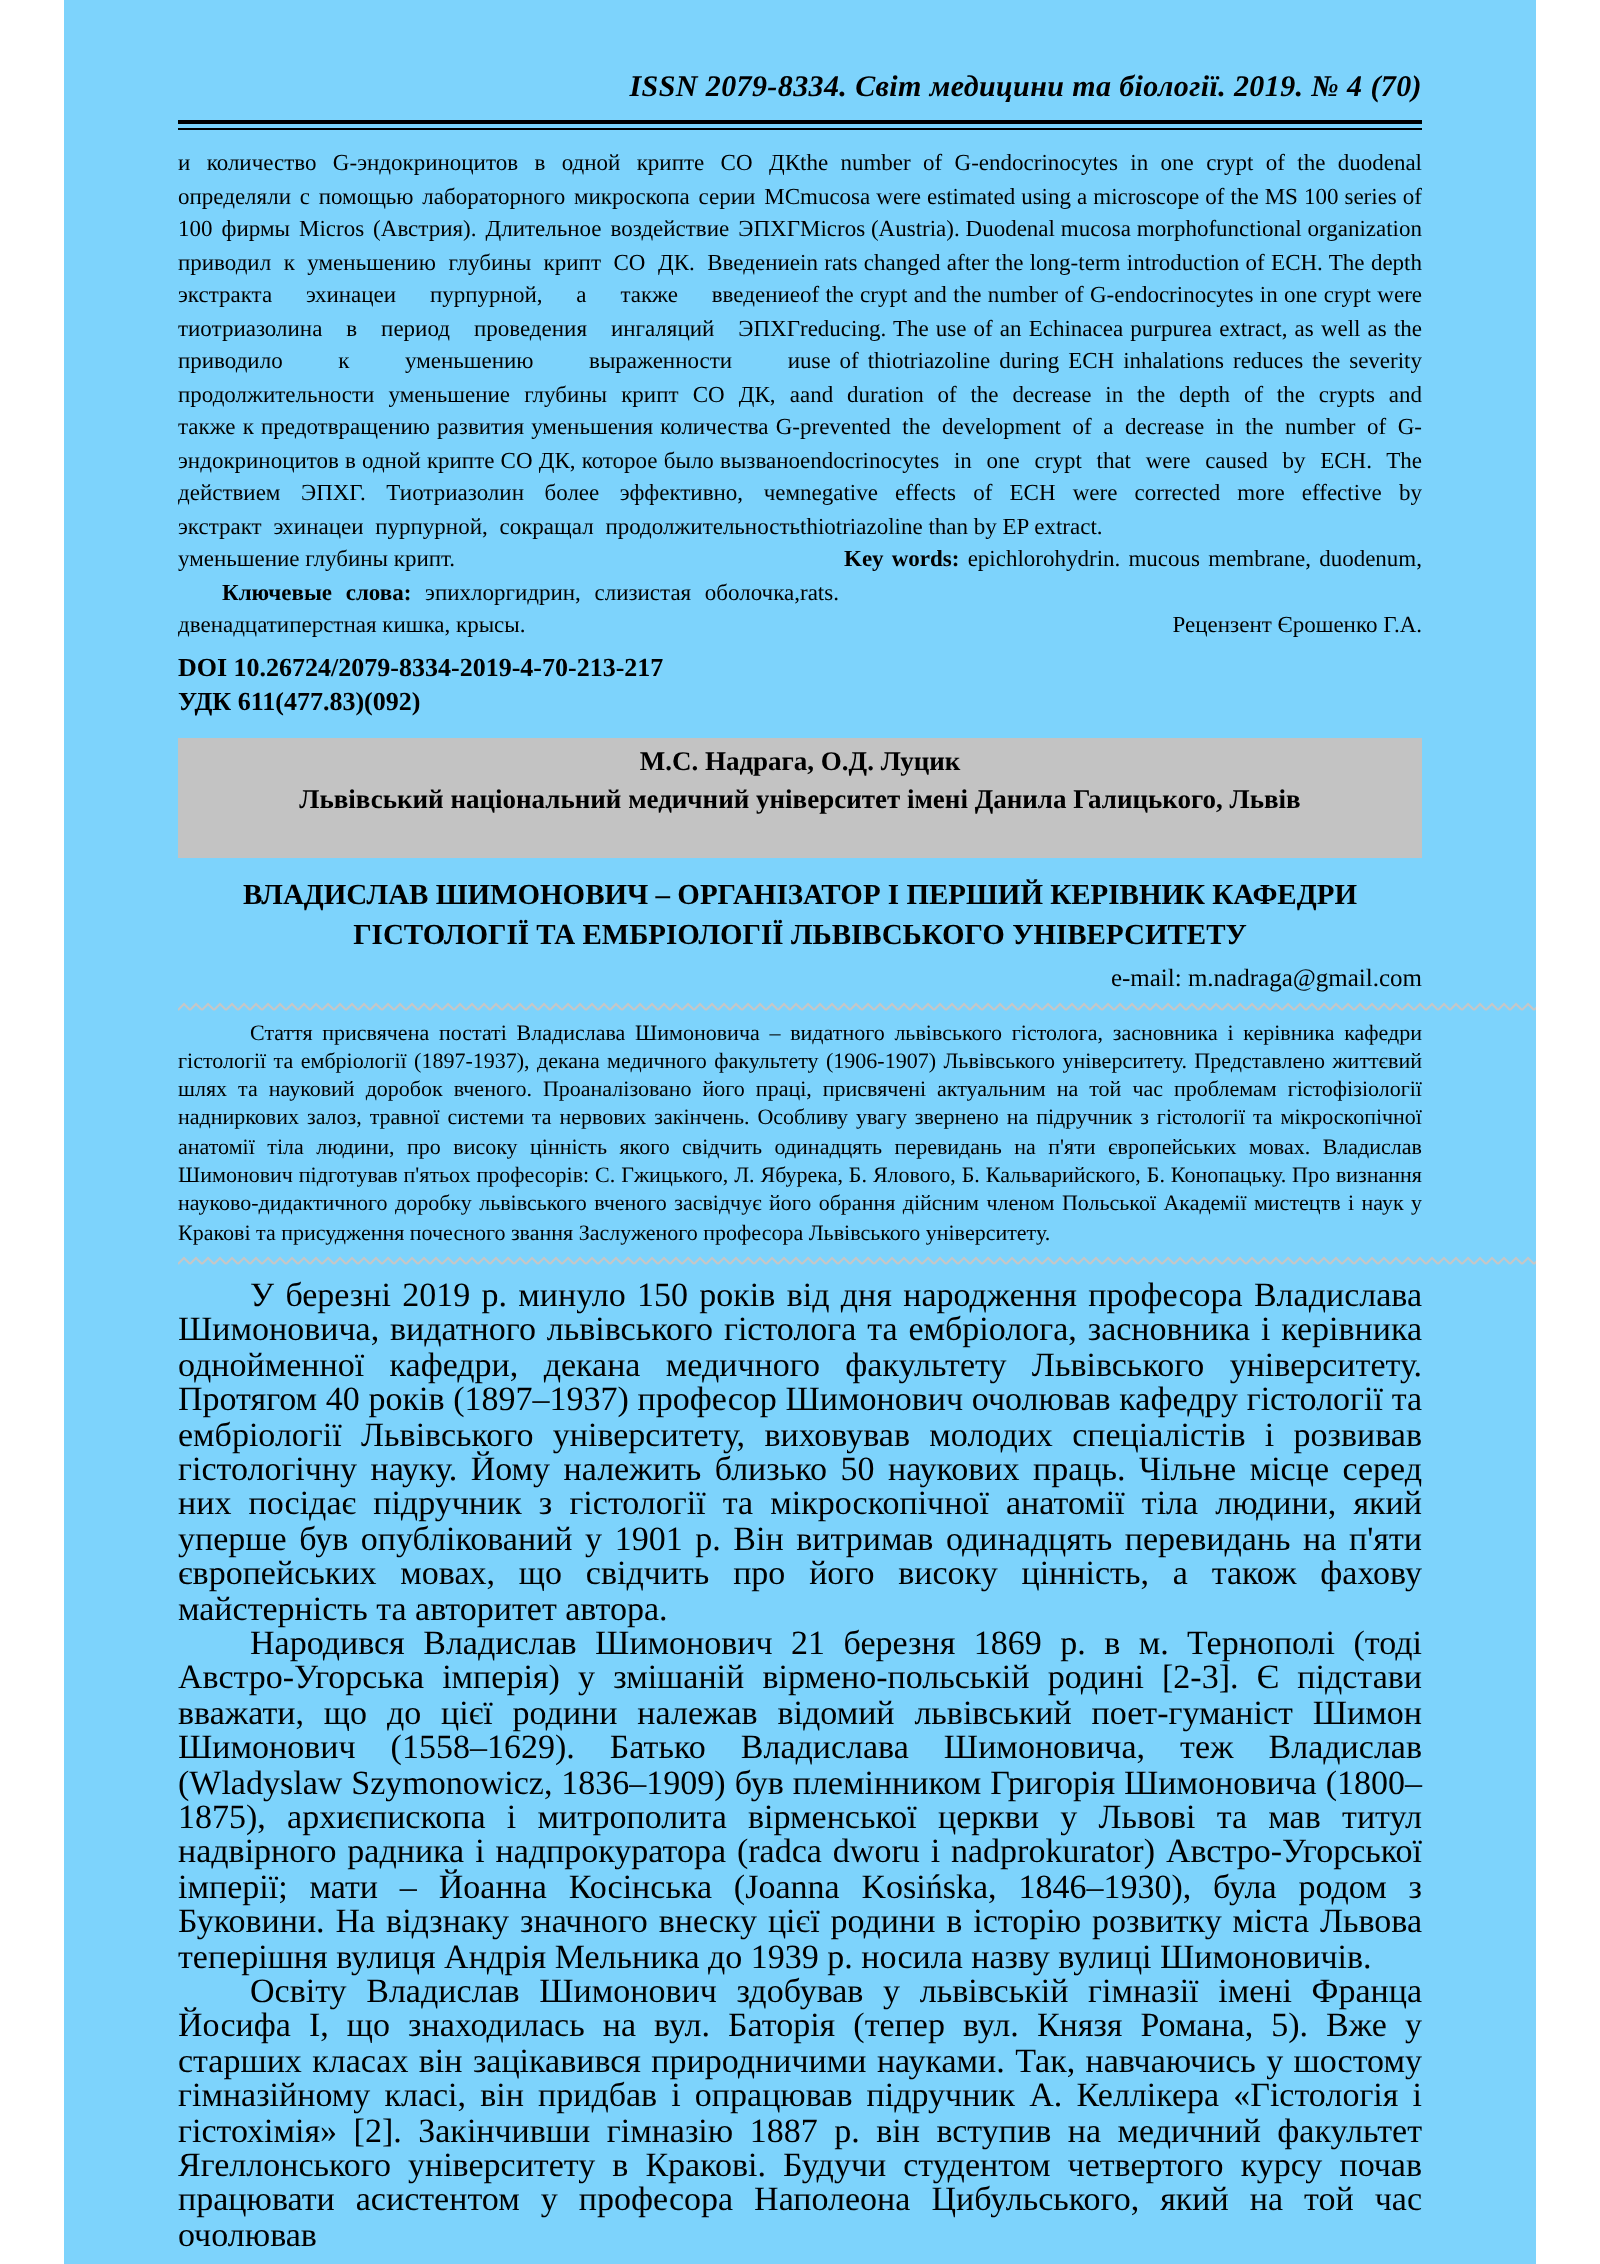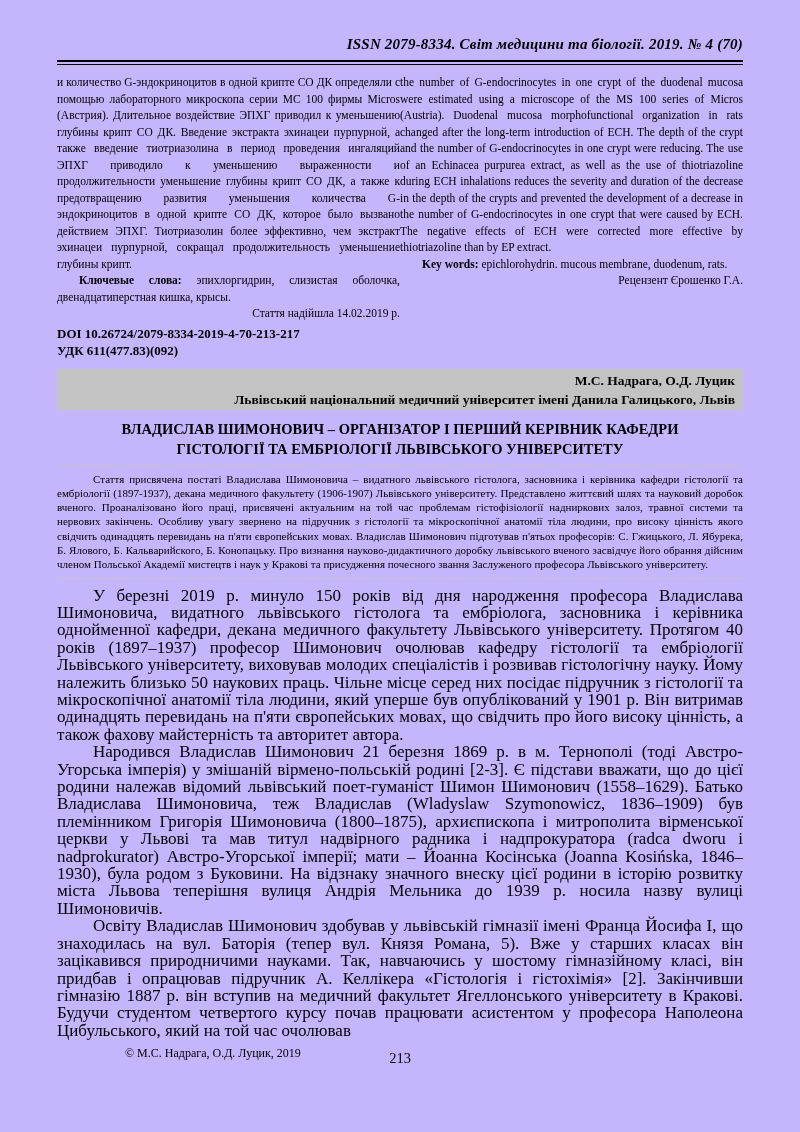--- a/index.html
+++ b/index.html
@@ -1,22 +1,22 @@
 <!DOCTYPE html>
 <html lang="uk"><head>
 <meta charset="utf-8">
 <style>
   html,body{margin:0;padding:0;background:#ffffff;}
   .page{
     position:relative;
-    width:800px;height:1132px;
+    width:736px;height:1132px;
     margin:0 auto;
     box-sizing:border-box;
     padding:34px 57px 20px 57px;
-    background:#c4b5fd;
+    background:#7dd3fc;
     color:#000;
     font-family:"Liberation Serif","DejaVu Serif",serif;
     overflow:hidden;
   }
   
   .journal-line{
     text-align:right;
     font-size:15px;font-weight:bold;font-style:italic;
     line-height:20px;
     letter-spacing:.2px;
@@ -44,24 +44,24 @@
   .meta-block{
     margin-top:3px;
     font-weight:bold;
     font-size:13px;line-height:17px;
   }
   .meta-block div{margin:0;}
   
   .authors-block{
     margin-top:10px;
     background:#c3c3c3;
-    text-align:right;
+    text-align:center;
     font-weight:bold;
     font-size:13.5px;line-height:19px;
-    padding:2px 8px 1px 8px;
+    padding:2px 8px 20px 8px;
   }
   
   .article-title{
     margin-top:9px;
     text-align:center;
     font-weight:bold;
     font-size:14.5px;line-height:20px;
     padding:0 30px;
   }
   .email-line{
@@ -110,41 +110,41 @@
 
 <div class="page">
 
   <div class="journal-line">ISSN 2079-8334. Світ медицини та біології. 2019. № 4 (70)</div>
   <div class="header-rule"></div>
 
   <div class="columns">
     <div class="col">
       <p>и количество G-эндокриноцитов в одной крипте СО ДК определяли с помощью лабораторного микроскопа серии МС 100 фирмы Micros (Австрия). Длительное воздействие ЭПХГ приводил к уменьшению глубины крипт СО ДК. Введение экстракта эхинацеи пурпурной, а также введение тиотриазолина в период проведения ингаляций ЭПХГ приводило к уменьшению выраженности и продолжительности уменьшение глубины крипт СО ДК, а также к предотвращению развития уменьшения количества G-эндокриноцитов в одной крипте СО ДК, которое было вызвано действием ЭПХГ. Тиотриазолин более эффективно, чем экстракт эхинацеи пурпурной, сокращал продолжительность уменьшение глубины крипт.</p>
       <p class="kw"><b>Ключевые слова:</b><span> эпихлоргидрин, слизистая оболочка, двенадцатиперстная кишка, крысы.</span></p>
-      <p class="align-right">Стаття надійшла 14.02.2019 р.</p>
     </div>
     <div class="col">
       <p>the number of G-endocrinocytes in one crypt of the duodenal mucosa were estimated using a microscope of the MS 100 series of Micros (Austria). Duodenal mucosa morphofunctional organization in rats changed after the long-term introduction of ECH. The depth of the crypt and the number of G-endocrinocytes in one crypt were reducing. The use of an Echinacea purpurea extract, as well as the use of thiotriazoline during ECH inhalations reduces the severity and duration of the decrease in the depth of the crypts and prevented the development of a decrease in the number of G-endocrinocytes in one crypt that were caused by ECH. The negative effects of ECH were corrected more effective by thiotriazoline than by EP extract.</p>
       <p class="kw"><b>Key words:</b><span> epichlorohydrin. mucous membrane, duodenum, rats.</span></p>
       <p class="align-right">Рецензент Єрошенко Г.А.</p>
     </div>
   </div>
 
   <div class="meta-block">
     <div>DOI 10.26724/2079-8334-2019-4-70-213-217</div>
     <div>УДК 611(477.83)(092)</div>
   </div>
 
   <div class="authors-block">
     <div>М.С. Надрага, О.Д. Луцик</div>
     <div>Львівський національний медичний університет імені Данила Галицького, Львів</div>
   </div>
 
   <div class="article-title">ВЛАДИСЛАВ ШИМОНОВИЧ – ОРГАНІЗАТОР І ПЕРШИЙ КЕРІВНИК КАФЕДРИ ГІСТОЛОГІЇ ТА ЕМБРІОЛОГІЇ ЛЬВІВСЬКОГО УНІВЕРСИТЕТУ</div>
 
+  <div class="email-line">e-mail: m.nadraga@gmail.com</div>
 
   <svg class="zigzag" width="686" height="5" xmlns="http://www.w3.org/2000/svg">
     <defs>
         <pattern id="zz1" width="6" height="5" patternUnits="userSpaceOnUse">
           <polyline points="0,4 3,1 6,4" fill="none" stroke="#c6c6c6" stroke-width="1"></polyline>
         </pattern>
       </defs>
     <rect width="686" height="5" fill="url(#zz1)"></rect>
   </svg>
 

